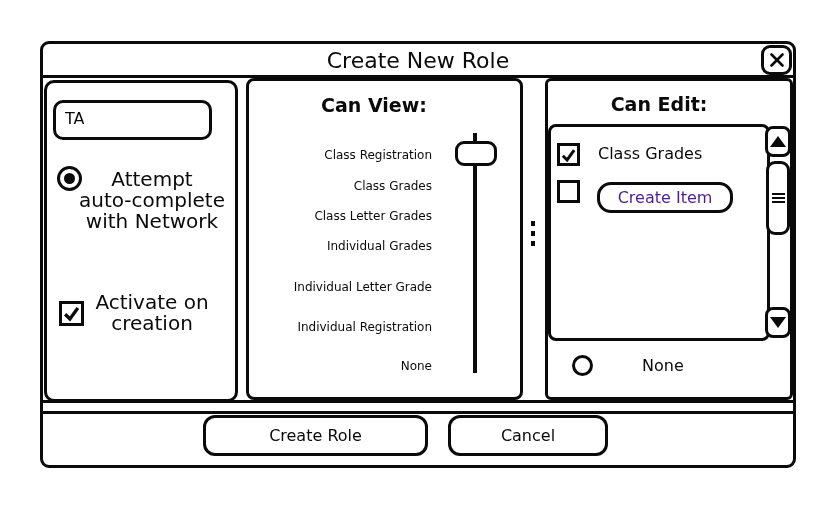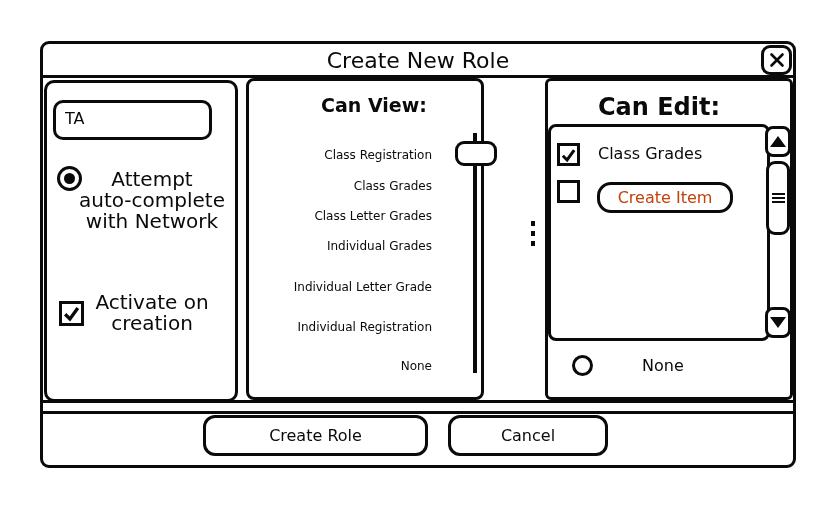--- a/index.html
+++ b/index.html
@@ -29,21 +29,21 @@
   .close-btn {
     position: absolute; left: 718px; top: 1px; width: 31px; height: 30px;
     border: 3px solid #0a0a0a; border-radius: 9px; background: #fff;
     display: flex; align-items: center; justify-content: center;
     cursor: pointer;
   }
   .panel {
     position: absolute; border: 3px solid #0a0a0a; background: #ffffff;
   }
   .left-panel  { left: 1px;   top: 36px; width: 194px; height: 322px; border-radius: 10px; }
-  .mid-panel   { left: 203px; top: 34px; width: 238px; height: 322px; border-radius: 8px; }
+  .mid-panel   { left: 203px; top: 34px; width: 277px; height: 322px; border-radius: 8px; }
   .right-panel { left: 502px; top: 34px; width: 248px; height: 322px; border-radius: 6px; }
 
   
   .name-input {
     position: absolute; left: 6px; top: 17px; width: 159px; height: 40px;
     border: 3px solid #0a0a0a; border-radius: 10px;
     font-family: inherit; font-size: 16px; color: #0a0a0a;
     padding: 0 0 4px 9px; background: #fff; outline: none;
   }
   .radio {
@@ -84,33 +84,33 @@
     position: absolute; left: 206px; top: 60px; width: 42px; height: 25px;
     border: 3px solid #0a0a0a; border-radius: 9px; background: #fff;
     cursor: grab;
   }
   .drag-dots { position: absolute; left: 488px; top: 177px; width: 5px; height: 25px; cursor: col-resize; }
   .drag-dots span { display: block; width: 4px; height: 5px; background: #0a0a0a; margin-bottom: 5px; }
 
   
   .ce-heading {
     position: absolute; left: 0; top: 12px; width: 222px;
-    text-align: center; font-size: 24px; font-weight: bold;
+    text-align: center; font-size: 19px; font-weight: bold;
   }
   .ce-listbox {
     position: absolute; left: 0; top: 43px; width: 222px; height: 217px;
     border: 3px solid #0a0a0a; border-radius: 8px; background: #fff;
   }
   .ce-check1 { left: 6px; top: 16px; width: 23px; height: 23px; }
   .ce-check2 { left: 6px; top: 53px; width: 23px; height: 23px; }
   .ce-label1 { position: absolute; left: 47px; top: 17px; font-size: 16px; white-space: nowrap; }
   .create-item-btn {
     position: absolute; left: 46px; top: 55px; width: 136px; height: 31px;
     border: 3px solid #0a0a0a; border-radius: 14px; background: #fff;
-    font-family: inherit; font-size: 16px; color: #c2410c; cursor: pointer;
+    font-family: inherit; font-size: 16px; color: #4c1d95; cursor: pointer;
     text-align: center; line-height: 24px;
   }
   .scrollbar { position: absolute; left: 217px; top: 45px; width: 26px; height: 212px; }
   .sb-btn {
     position: absolute; left: 0; width: 26px; height: 31px;
     border: 3px solid #0a0a0a; border-radius: 8px; background: #fff;
     display: flex; align-items: center; justify-content: center; cursor: pointer;
   }
   .sb-up { top: 0; }
   .sb-down { top: 181px; }

